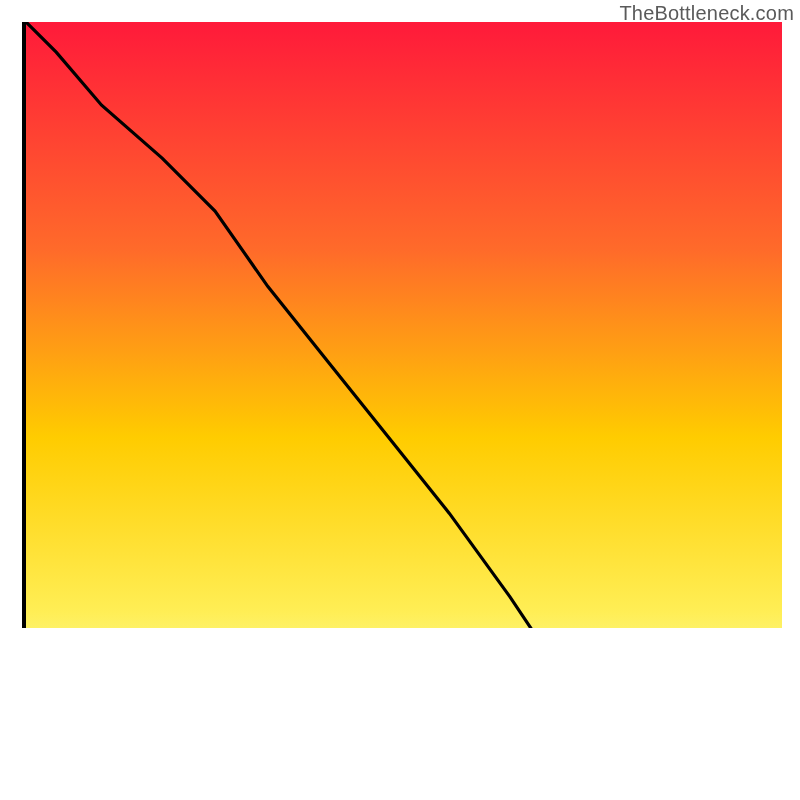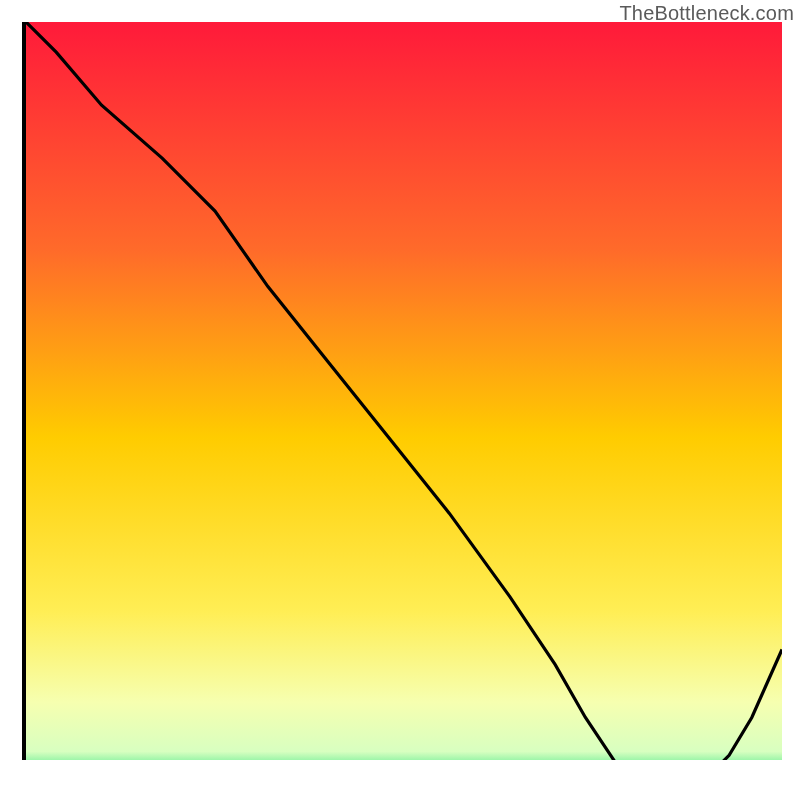--- a/index.html
+++ b/index.html
@@ -1,16 +1,16 @@
 <!DOCTYPE html>
 <html><head>
 <meta charset="utf-8">
 <style>
   body{margin:0;padding:0;background:#fff;font-family:Arial,Helvetica,sans-serif}
-  .wrap{position:relative;width:800px;height:760px}
+  .wrap{position:relative;width:800px;height:628px}
   .credit{position:absolute;top:2px;right:6px;font-size:20px;color:#5a5a5a;font-weight:400;letter-spacing:.2px}
   .plot{position:absolute;left:22px;top:22px;width:756px;height:756px;border-left:4px solid #000;border-bottom:4px solid #000;overflow:hidden}
   svg{display:block}
 </style>
 </head>
 <body>
 
 <div class="wrap">
   <div class="credit">TheBottleneck.com</div>
 

